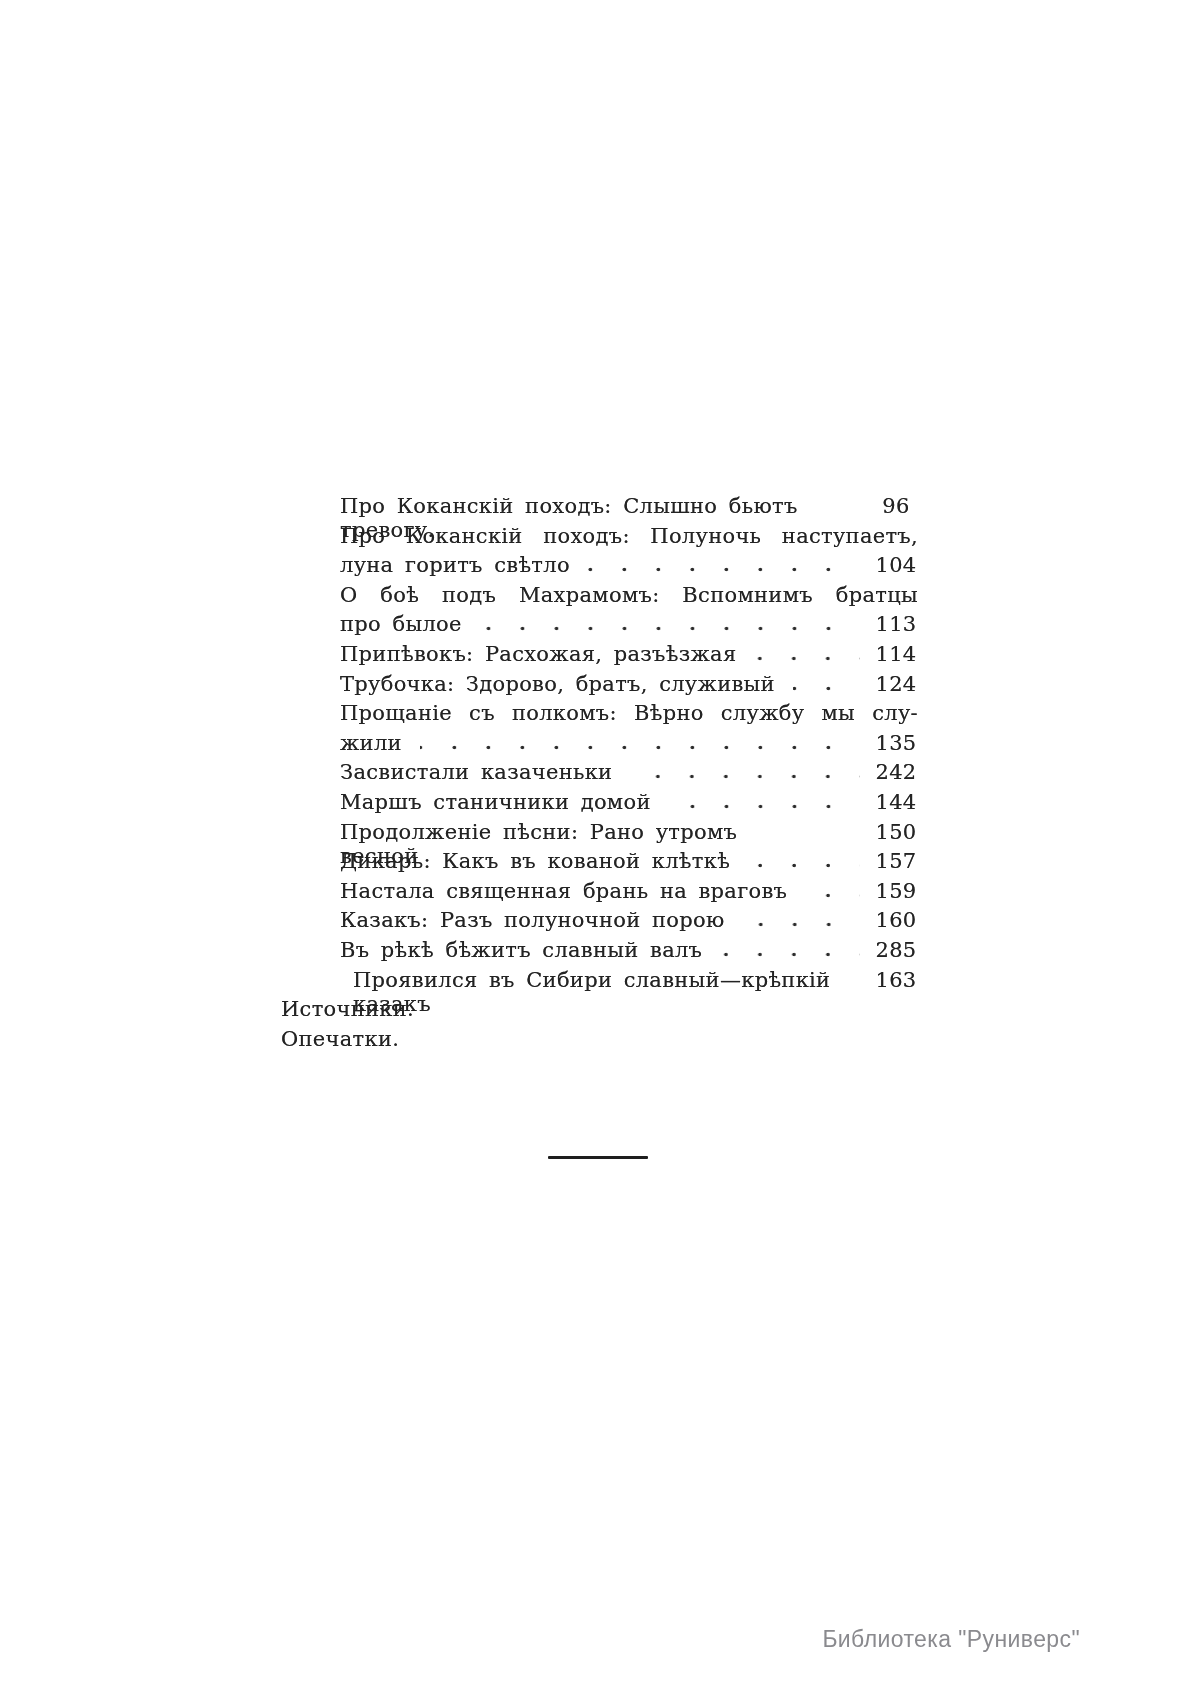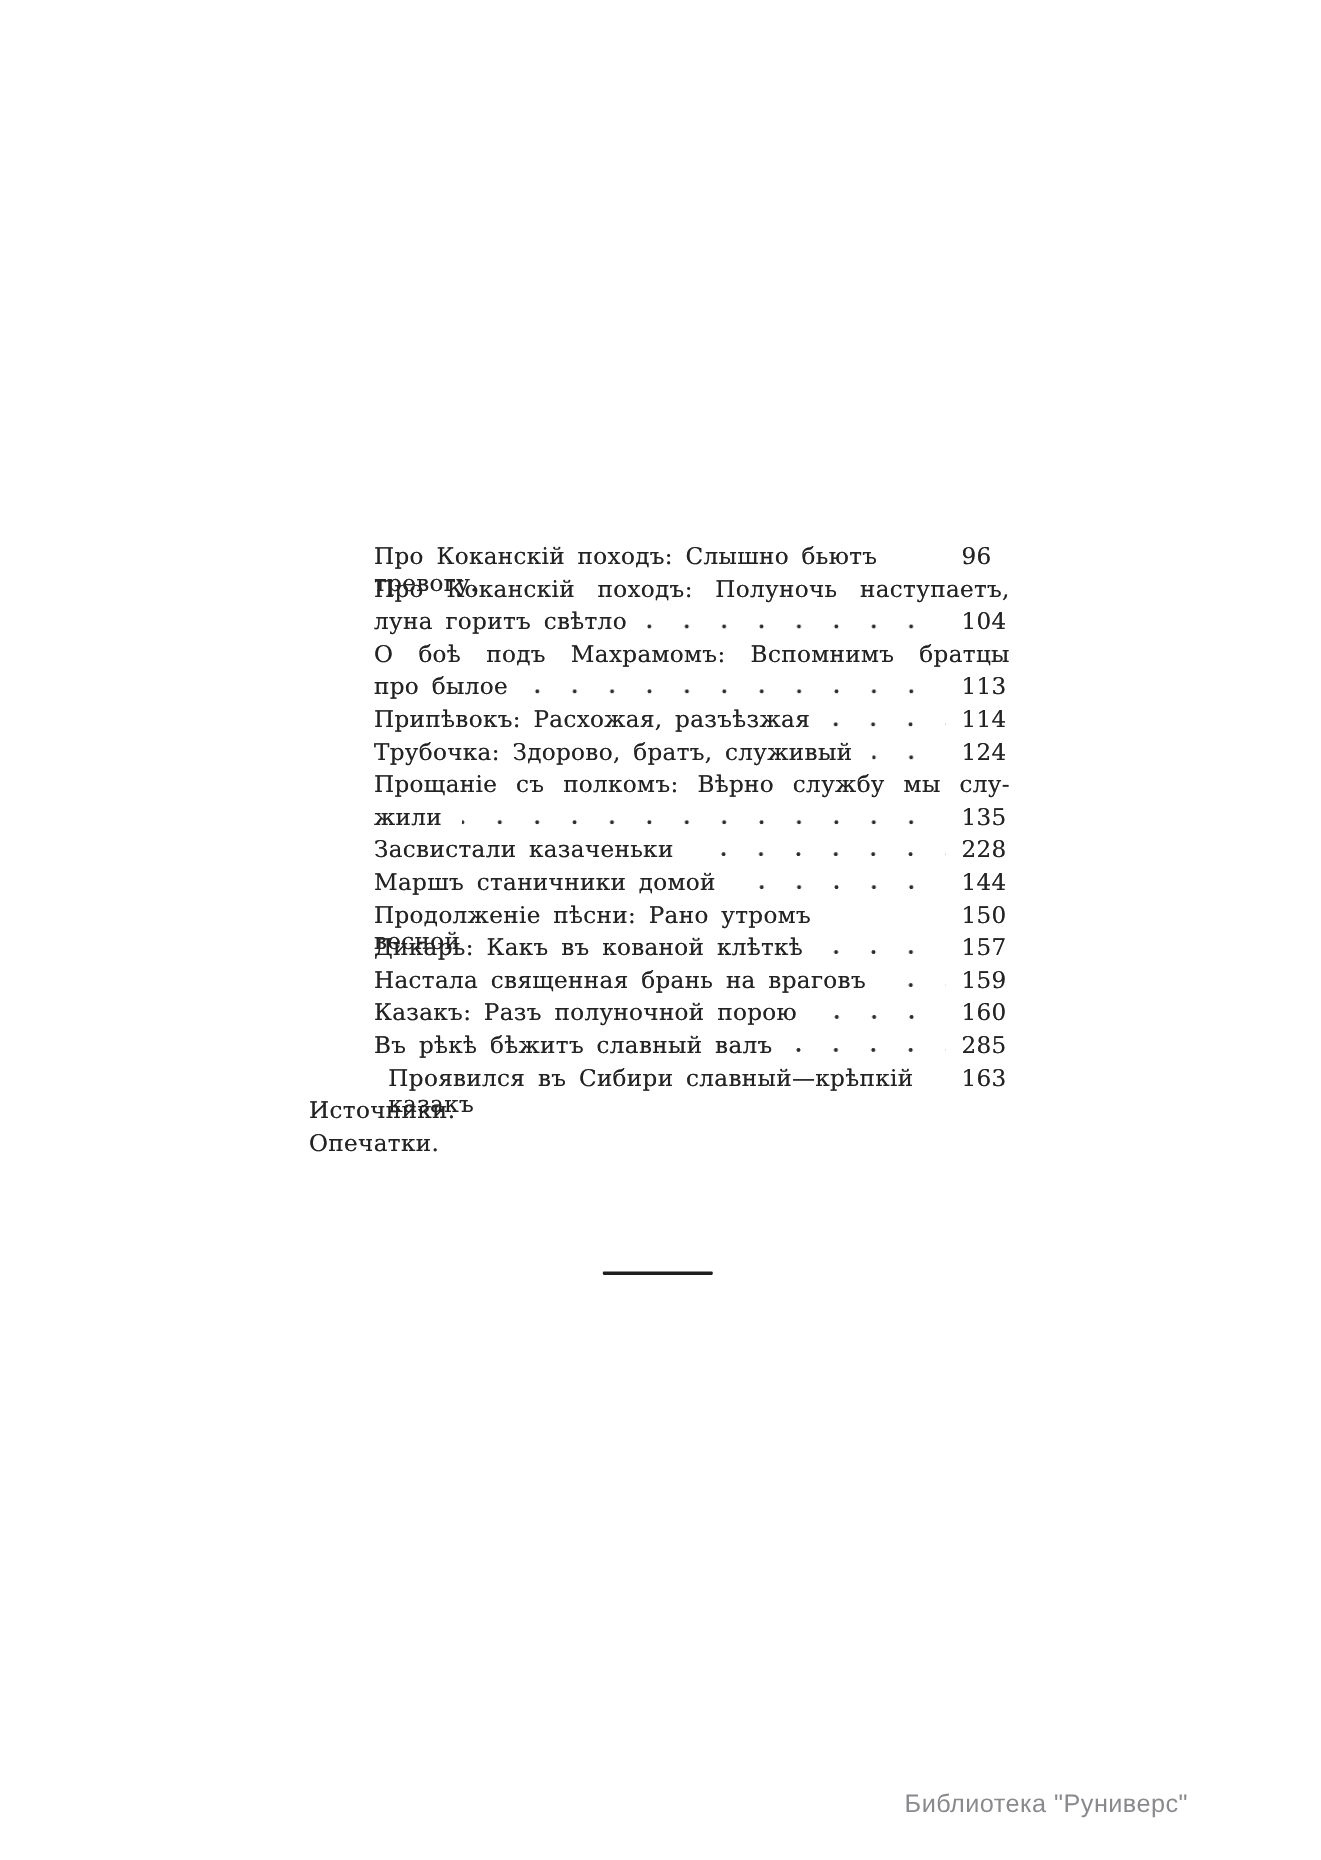--- a/index.html
+++ b/index.html
@@ -44,21 +44,21 @@
     margin: 0 14px 0 18px;
     background-image: radial-gradient(circle at 2.2px 2.5px, #2b2b2b 1.45px, rgba(0,0,0,0) 2.1px);
     background-size: 34px 5px;
     background-repeat: repeat-x;
     background-position: right bottom;
   }
   .spacer { flex: 1 1 auto; }
   .pagenum {
     flex: 0 0 auto;
     min-width: 44px;
-    text-align: left;
+    text-align: center;
   }
   .rule {
     position: absolute;
     left: 548px;
     top: 1156px;
     width: 100px;
     height: 3px;
     background: #1e1e1e;
     border-radius: 1px;
   }
@@ -112,21 +112,21 @@
         <span class="title">Прощаніе съ полкомъ: Вѣрно службу мы слу-</span>
       </div>
       <div class="toc-row">
         <span class="title">жили</span>
         <span class="leader"></span>
         <span class="pagenum">135</span>
       </div>
       <div class="toc-row">
         <span class="title">Засвистали казаченьки</span>
         <span class="leader"></span>
-        <span class="pagenum">228</span>
+        <span class="pagenum">242</span>
       </div>
       <div class="toc-row">
         <span class="title">Маршъ станичники домой</span>
         <span class="leader"></span>
         <span class="pagenum">144</span>
       </div>
       <div class="toc-row">
         <span class="title">Продолженіе пѣсни: Рано утромъ весной</span>
         <span class="leader"></span>
         <span class="pagenum">150</span>

